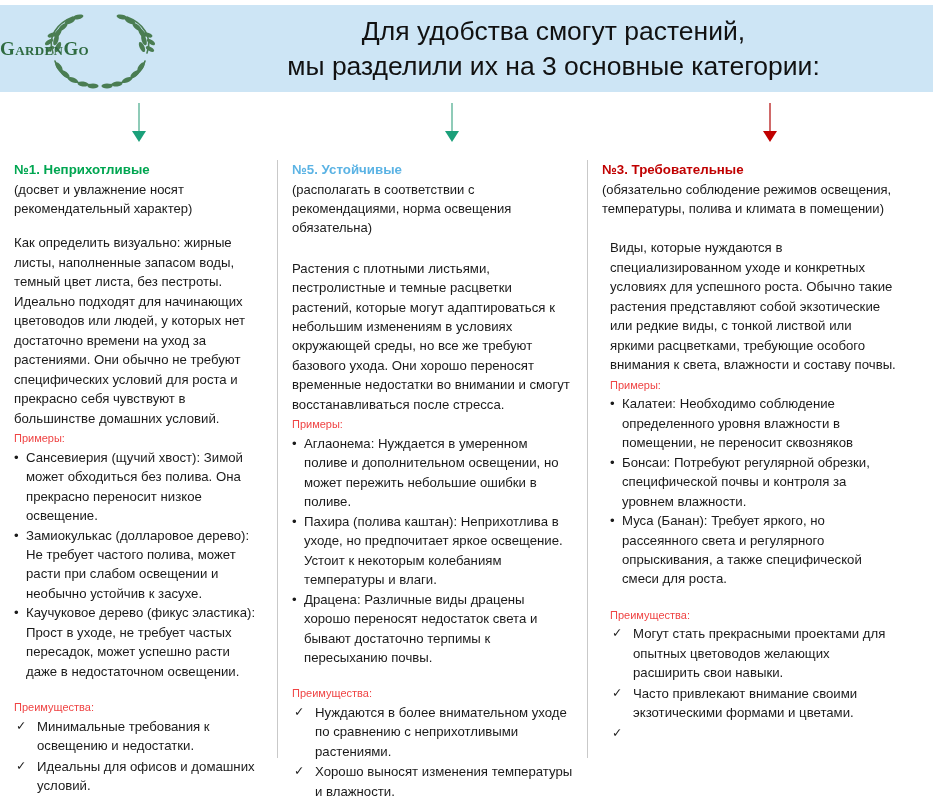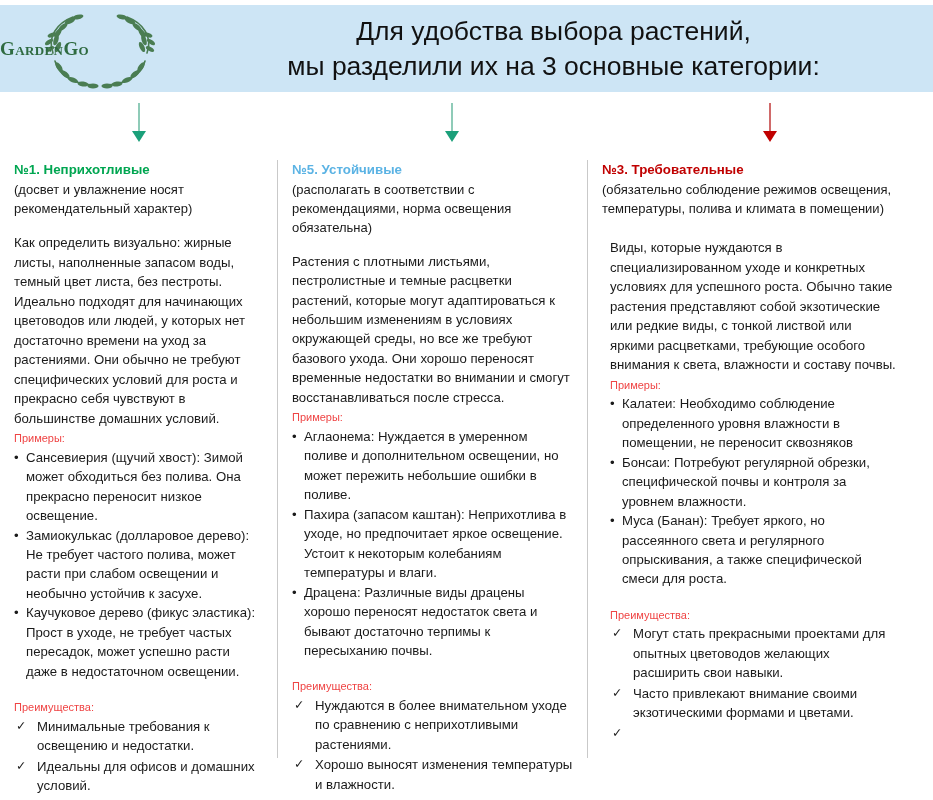--- a/index.html
+++ b/index.html
@@ -141,21 +141,21 @@
     margin: 0 0 1px 0;
     font-size: 13.2px;
     line-height: 1.475;
     color: #1a1a1a;
   }
   .checks li .tick {
     position: absolute; left: 2px; top: 0;
     font-size: 12.5px;
   }
   .col-3 .col-body { margin-top: 20px; margin-left: 8px; }
-  .col-2 .col-body { margin-top: 14px; }
+  .col-2 .col-body { margin-top: 21px; }
 </style>
 </head>
 <body>
 
 <div class="header-band">
 
   <div class="logo-box">
     <div class="logo-wreath">
       <svg width="150" height="80" viewBox="0 0 150 80" aria-hidden="true">
         <g stroke="#4a7d52" fill="none" stroke-width="1.6" stroke-linecap="round">
@@ -196,21 +196,21 @@
           <ellipse cx="102" cy="71" rx="5.5" ry="2.4" transform="rotate(-22 102 71)"></ellipse>
           <ellipse cx="92" cy="75" rx="5.5" ry="2.4" transform="rotate(-8 92 75)"></ellipse>
           <ellipse cx="82" cy="77" rx="5.5" ry="2.4" transform="rotate(0 82 77)"></ellipse>
         </g>
       </svg>
     </div>
     <div class="logo-text">GardenGo</div>
   </div>
 
   <div class="header-title">
-    <span class="line">Для удобства выбора растений,</span>
+    <span class="line">Для удобства смогут растений,</span>
     <span class="line">мы разделили их на 3 основные категории:</span>
   </div>
 </div>
 
 <div class="arrow" id="arrow-1">
   <div class="shaft"></div>
   <div class="head"></div>
 </div>
 <div class="arrow" id="arrow-2">
   <div class="shaft"></div>
@@ -246,21 +246,21 @@
 
   <div class="col col-2">
     <div class="divider"></div>
     <div class="col-title">№5. Устойчивые</div>
     <div class="col-sub">(располагать в соответствии с рекомендациями, норма освещения обязательна)</div>
     <div class="col-body">
       <p class="para">Растения с плотными листьями, пестролистные и темные расцветки растений, которые могут адаптироваться к небольшим изменениям в условиях окружающей среды, но все же требуют базового ухода. Они хорошо переносят временные недостатки во внимании и смогут восстанавливаться после стресса.</p>
       <div><span class="label-underline">Примеры:</span></div>
       <ul class="bullets">
         <li><span class="dot">•</span><span>Аглаонема: Нуждается в умеренном поливе и дополнительном освещении, но может пережить небольшие ошибки в поливе.</span></li>
-        <li><span class="dot">•</span><span>Пахира (запасом каштан): Неприхотлива в уходе, но предпочитает яркое освещение. Устоит к некоторым колебаниям температуры и влаги.</span></li>
+        <li><span class="dot">•</span><span>Пахира (полива каштан): Неприхотлива в уходе, но предпочитает яркое освещение. Устоит к некоторым колебаниям температуры и влаги.</span></li>
         <li><span class="dot">•</span><span>Драцена: Различные виды драцены хорошо переносят недостаток света и бывают достаточно терпимы к пересыханию почвы.</span></li>
       </ul>
       <div class="adv-head"><span class="label-underline">Преимущества:</span></div>
       <ul class="checks">
         <li><span class="tick">✓</span><span>Нуждаются в более внимательном уходе по сравнению с неприхотливыми растениями.</span></li>
         <li><span class="tick">✓</span><span>Хорошо выносят изменения температуры и влажности.</span></li>
 
       </ul>
     </div>
   </div>

